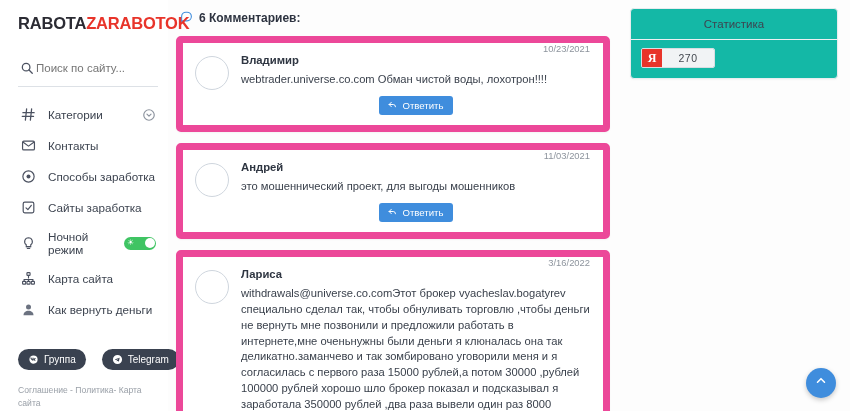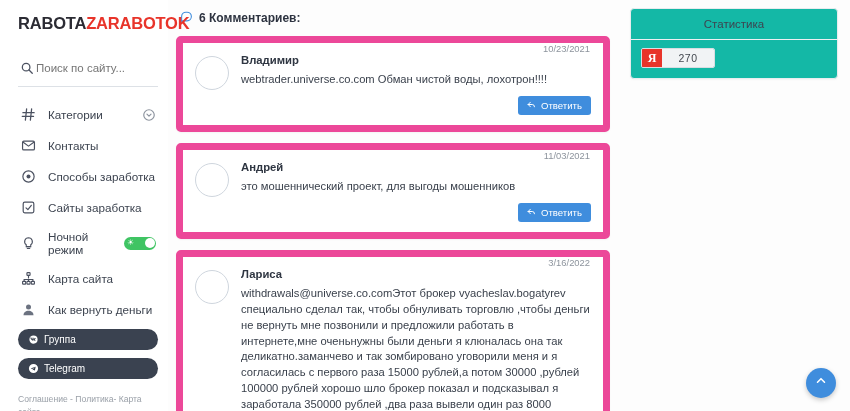--- a/index.html
+++ b/index.html
@@ -92,23 +92,22 @@
     color: #ffffff; font-size: 8px; line-height: 8px;
   }
   .toggle .knob {
     position: absolute; right: 1.5px; top: 1.5px;
     width: 10px; height: 10px; border-radius: 50%;
     background: #ffffff;
   }
 
   .social-row {
     display: flex;
-    gap: 8px;
-    margin: 4px 0 0 0;
-    flex-direction: column;
+    gap: 16px;
+    margin: 24px 0 0 0;
   }
   .pill {
     display: flex; align-items: center; gap: 5px;
     background: #3a4250;
     color: #ffffff;
     font-size: 10px;
     padding: 5px 10px;
     border-radius: 12px;
     white-space: nowrap;
     cursor: pointer;
@@ -159,21 +158,21 @@
     margin-bottom: 6px;
   }
   .c-date {
     position: absolute; top: 0; right: 13px;
     font-size: 9.4px; color: #8d949d;
   }
   .c-text {
     font-size: 11.2px; color: #3a414c; line-height: 1.42;
     word-wrap: break-word;
   }
-  .reply-row { display: flex; justify-content: flex-end; margin-top: 8px; }
+  .reply-row { display: flex; justify-content: center; margin-top: 8px; }
   .reply-btn {
     background: #3f8ddd;
     color: #fff;
     font-size: 9.6px;
     border: none;
     border-radius: 3px;
     padding: 4px 9px;
     display: inline-flex; align-items: center; gap: 5px;
     cursor: pointer;
     font-family: "Liberation Sans", sans-serif;

